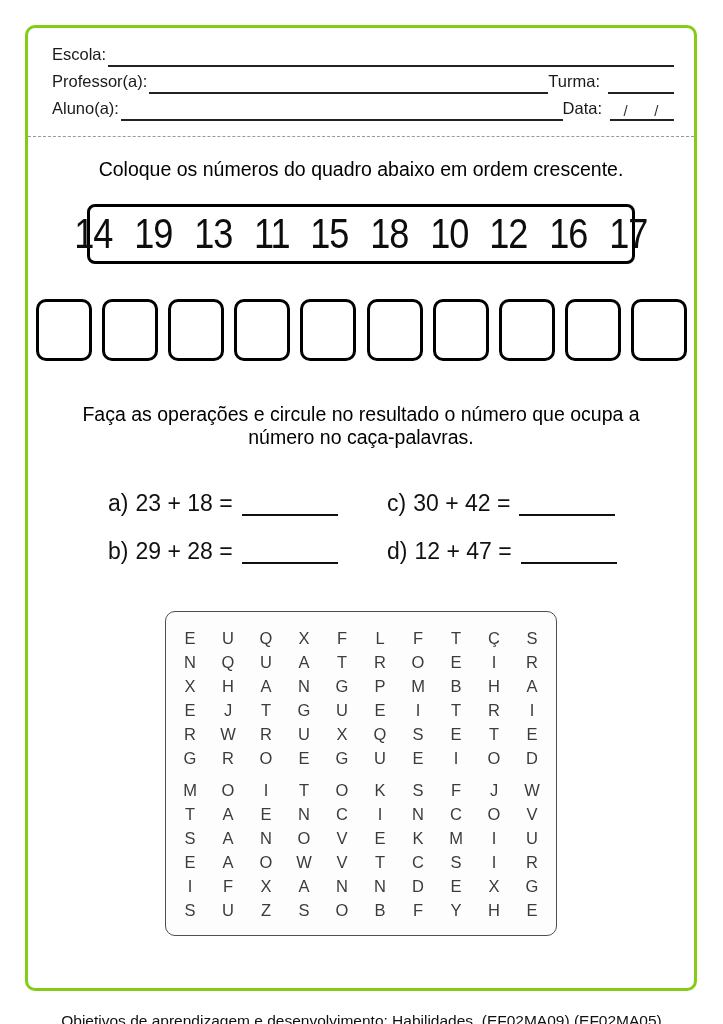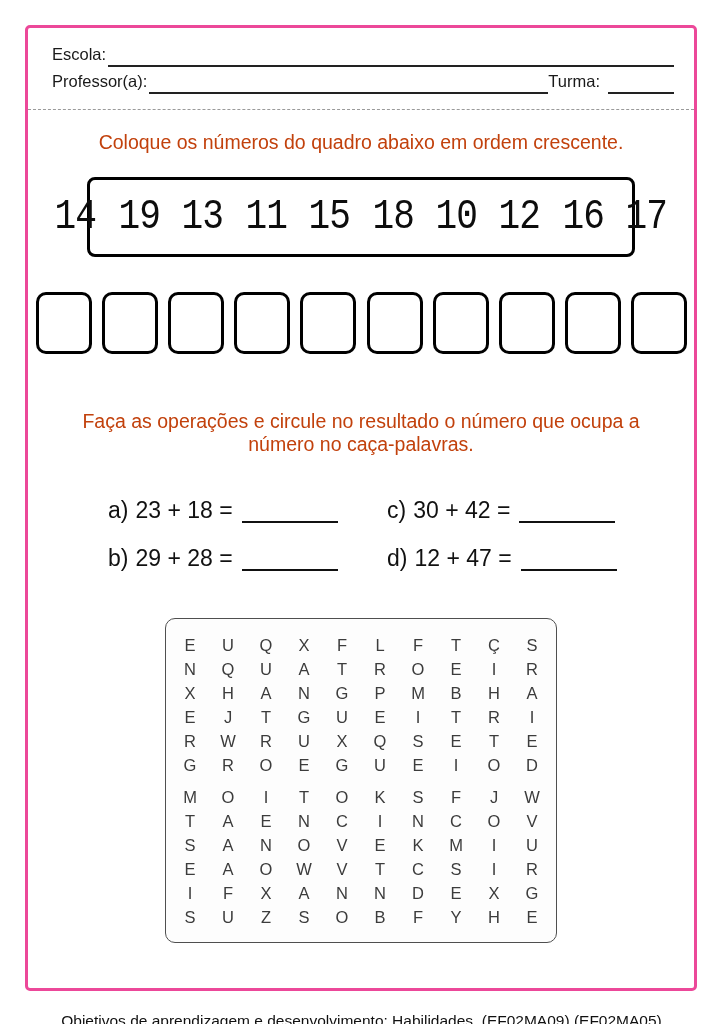--- a/index.html
+++ b/index.html
@@ -2,47 +2,47 @@
 <html><head>
 <meta charset="utf-8">
 <style>
   html,body{margin:0;padding:0;}
   body{
     width:723px;height:1024px;position:relative;background:#ffffff;
     font-family:"Liberation Sans", sans-serif;color:#1a1a1a;overflow:hidden;
   }
   .frame{
     position:absolute;left:25px;top:25px;width:672px;height:966px;
-    border:3px solid #ec4899;border-radius:5px;box-sizing:border-box;background:#fff;
+    border:3px solid #84cc16;border-radius:10px;box-sizing:border-box;background:#fff;
   }
   
   .header{padding:17px 20px 0 24px;}
   .field-row{display:flex;align-items:baseline;font-size:16.5px;height:27px;white-space:nowrap;}
   .lab{flex:0 0 auto;}
   .line{border-bottom:2px solid #222;align-self:flex-end;margin-bottom:5px;}
   .grow{flex:1 1 auto;margin-left:2px;}
   .short{width:66px;margin-left:8px;}
   .gap-left{}
   .date-line{
     width:64px;margin-left:8px;border-bottom:2px solid #222;align-self:flex-end;
     margin-bottom:5px;text-align:center;white-space:pre;font-size:15px;color:#333;
     letter-spacing:2px;
   }
   .dashed{margin:10px 0 0 0;border-top:1.5px dashed #9a9a9a;height:0;}
   
-  .instr{margin:21px 10px 0;text-align:center;font-size:19.5px;line-height:23.5px;color:#c2410c;}
+  .instr{margin:21px 10px 0;text-align:center;font-size:19.5px;line-height:23.5px;color:#000000;}
   .numbers-frame{
-    margin:22px auto 0;width:548px;height:80px;border:3px solid #000;border-radius:8px;
-    box-sizing:border-box;display:flex;align-items:center;justify-content:center;gap:0 15px;font-family:Liberation Mono, monospace;
+    margin:22px auto 0;width:548px;height:60px;border:3px solid #000;border-radius:8px;
+    box-sizing:border-box;display:flex;align-items:center;justify-content:center;gap:0 15px;
   }
   .num{font-size:42px;color:#0d0d0d;display:inline-block;transform:scaleX(0.86);letter-spacing:-1px;}
   .answer-boxes{margin:35px 7px 0 8px;display:flex;justify-content:space-between;}
   .abox{width:56px;height:62px;border:3.5px solid #000;border-radius:10px;box-sizing:border-box;background:#fff;}
   
-  .instr2{margin:56px auto 0;}
+  .instr2{margin:42px auto 0;}
   .instr2 span{display:block;}
   .problems{
     margin:40px 58px 0 80px;display:grid;grid-template-columns:1fr 1fr;
     grid-template-rows:auto auto;grid-auto-flow:column;row-gap:21px;column-gap:30px;
     font-size:23px;color:#111;
   }
   .prob{display:flex;align-items:baseline;white-space:nowrap;}
   .pid{margin-right:7px;}
   .ansline{
     display:inline-block;width:96px;border-bottom:2.2px solid #111;
@@ -72,20 +72,26 @@
   <div class="header">
     <div class="field-row">
       <span class="lab">Escola:</span>
       <span class="line grow"></span>
     </div>
     <div class="field-row">
       <span class="lab">Professor(a):</span>
       <span class="line grow"></span>
       <span class="lab gap-left">Turma:</span>
       <span class="line short"></span>
+    </div>
+    <div class="field-row">
+      <span class="lab">Aluno(a):</span>
+      <span class="line grow"></span>
+      <span class="lab gap-left">Data:</span>
+      <span class="date-line">/    /</span>
     </div>
   </div>
 
   <div class="dashed"></div>
 
   <p class="instr">Coloque os números do quadro abaixo em ordem crescente.</p>
 
   <div class="numbers-frame">
       <span class="num">14</span>
       <span class="num">19</span>

